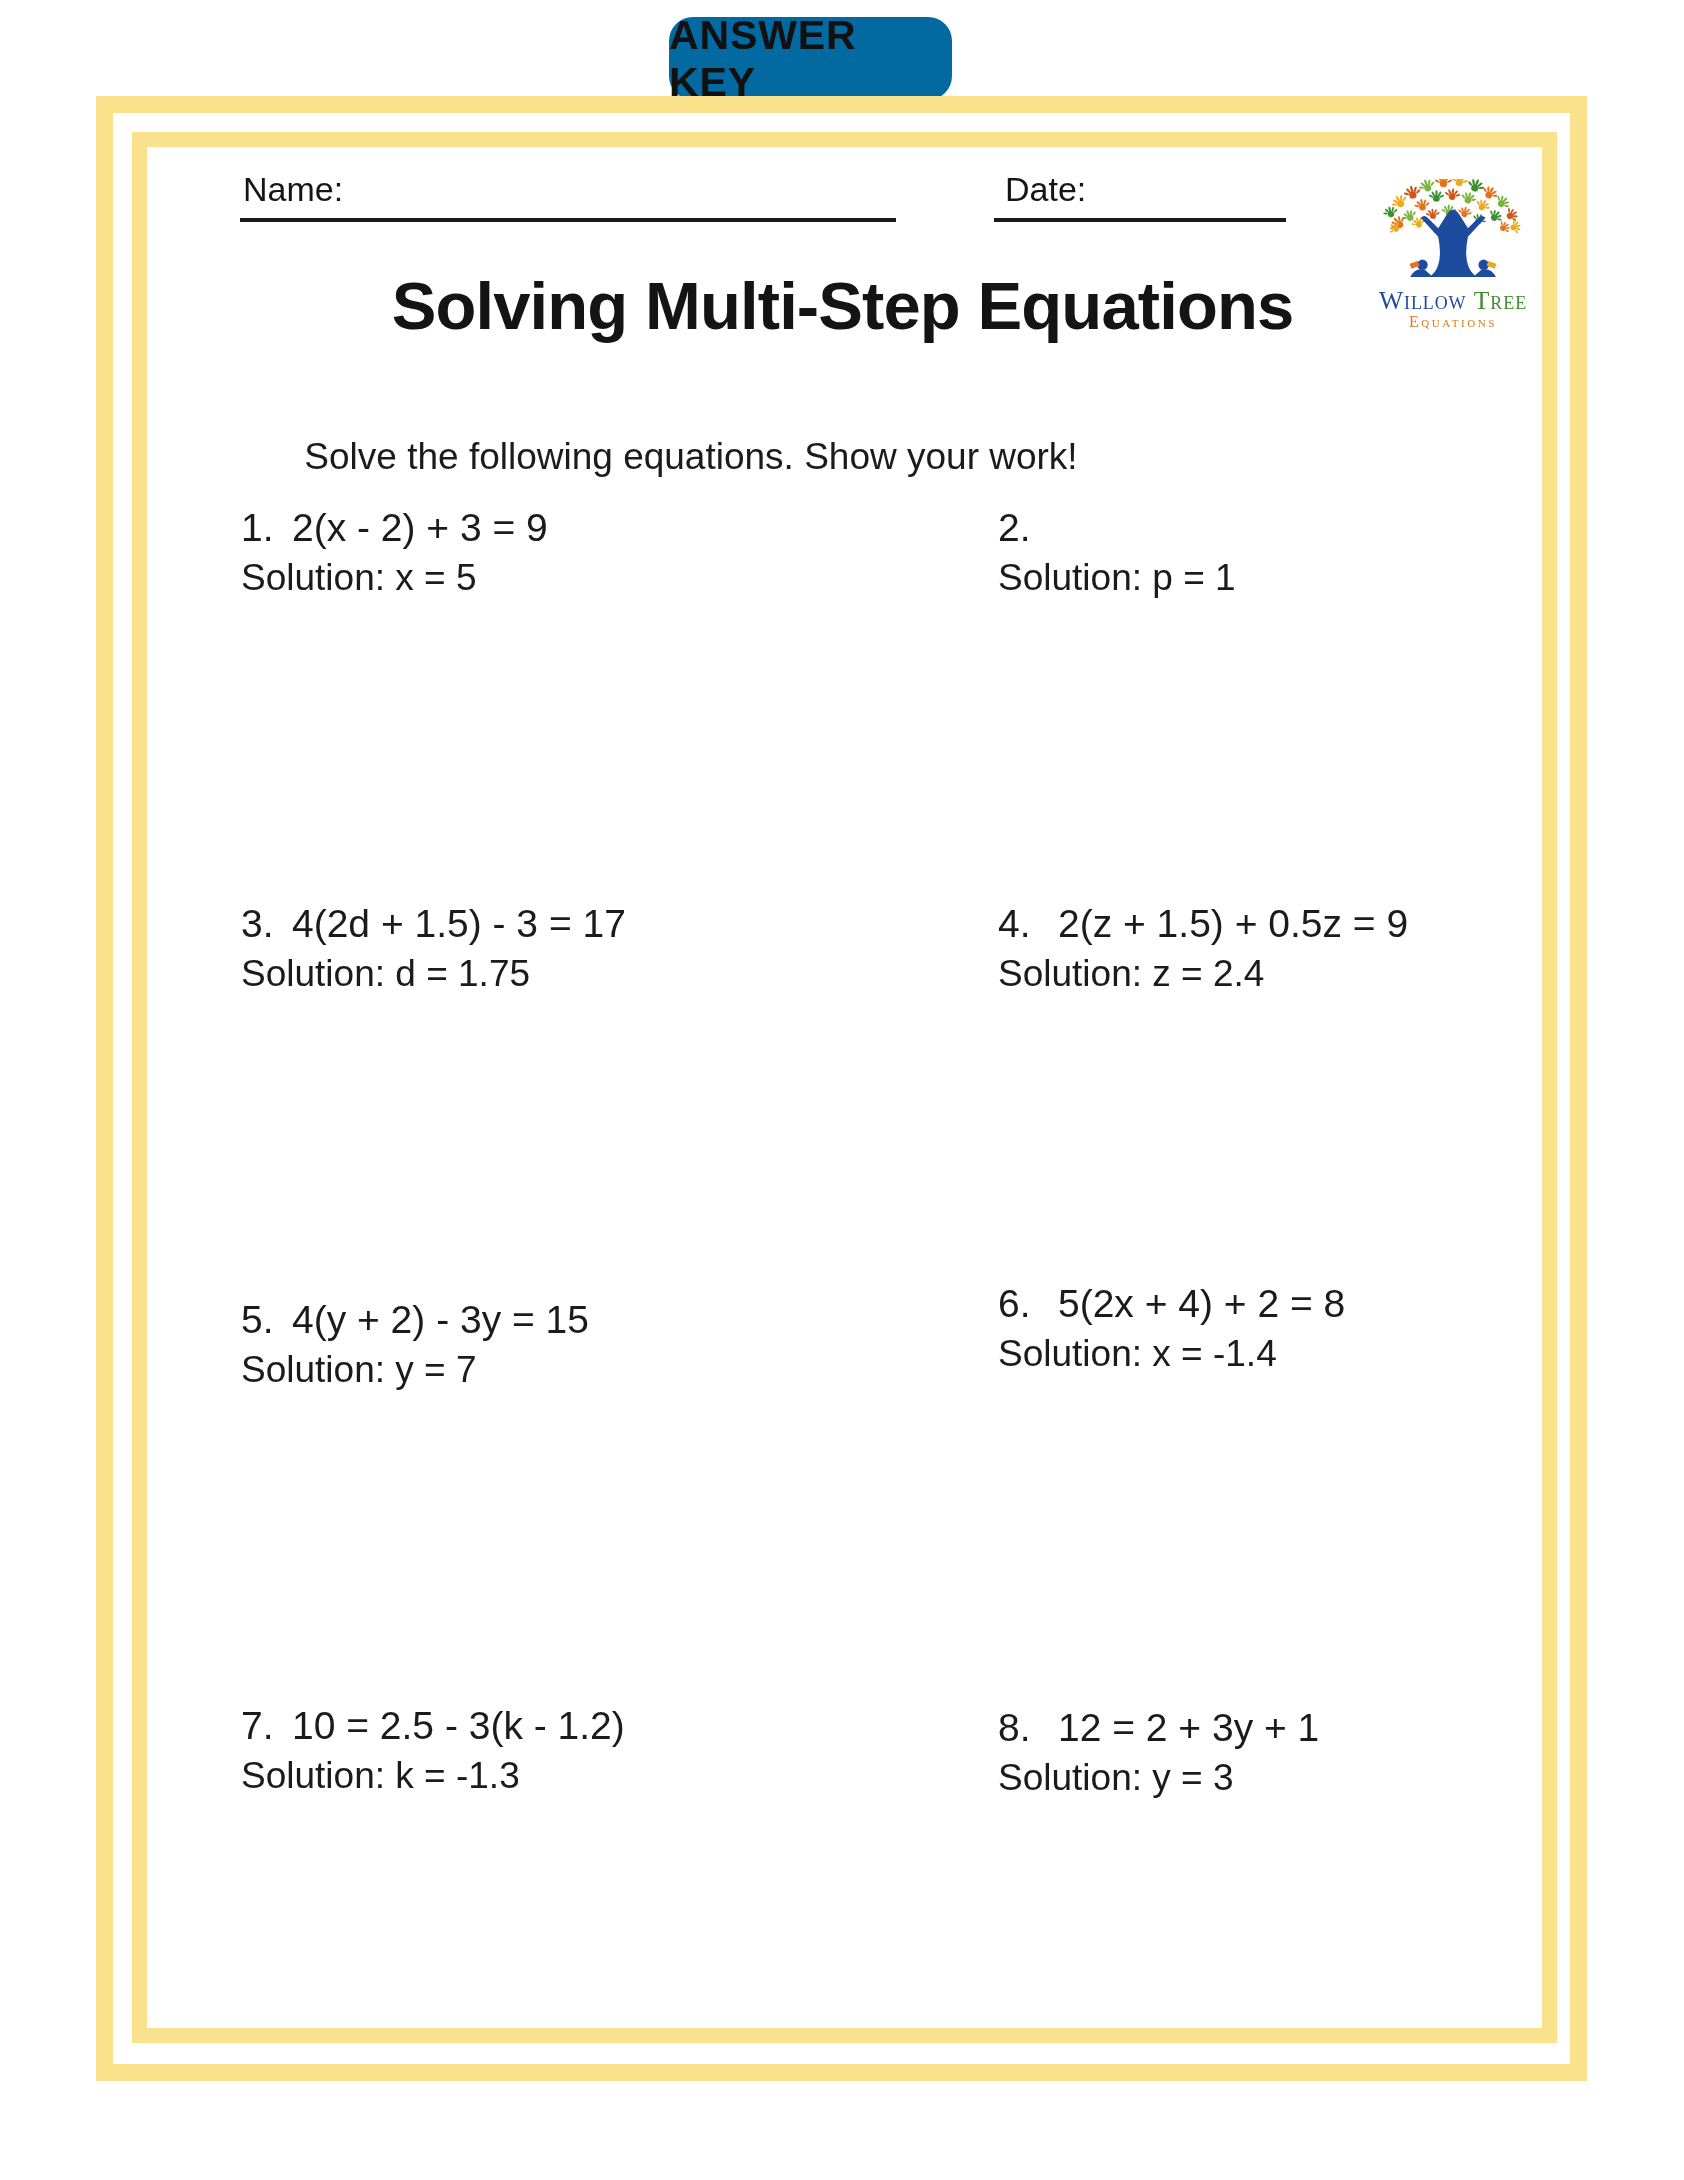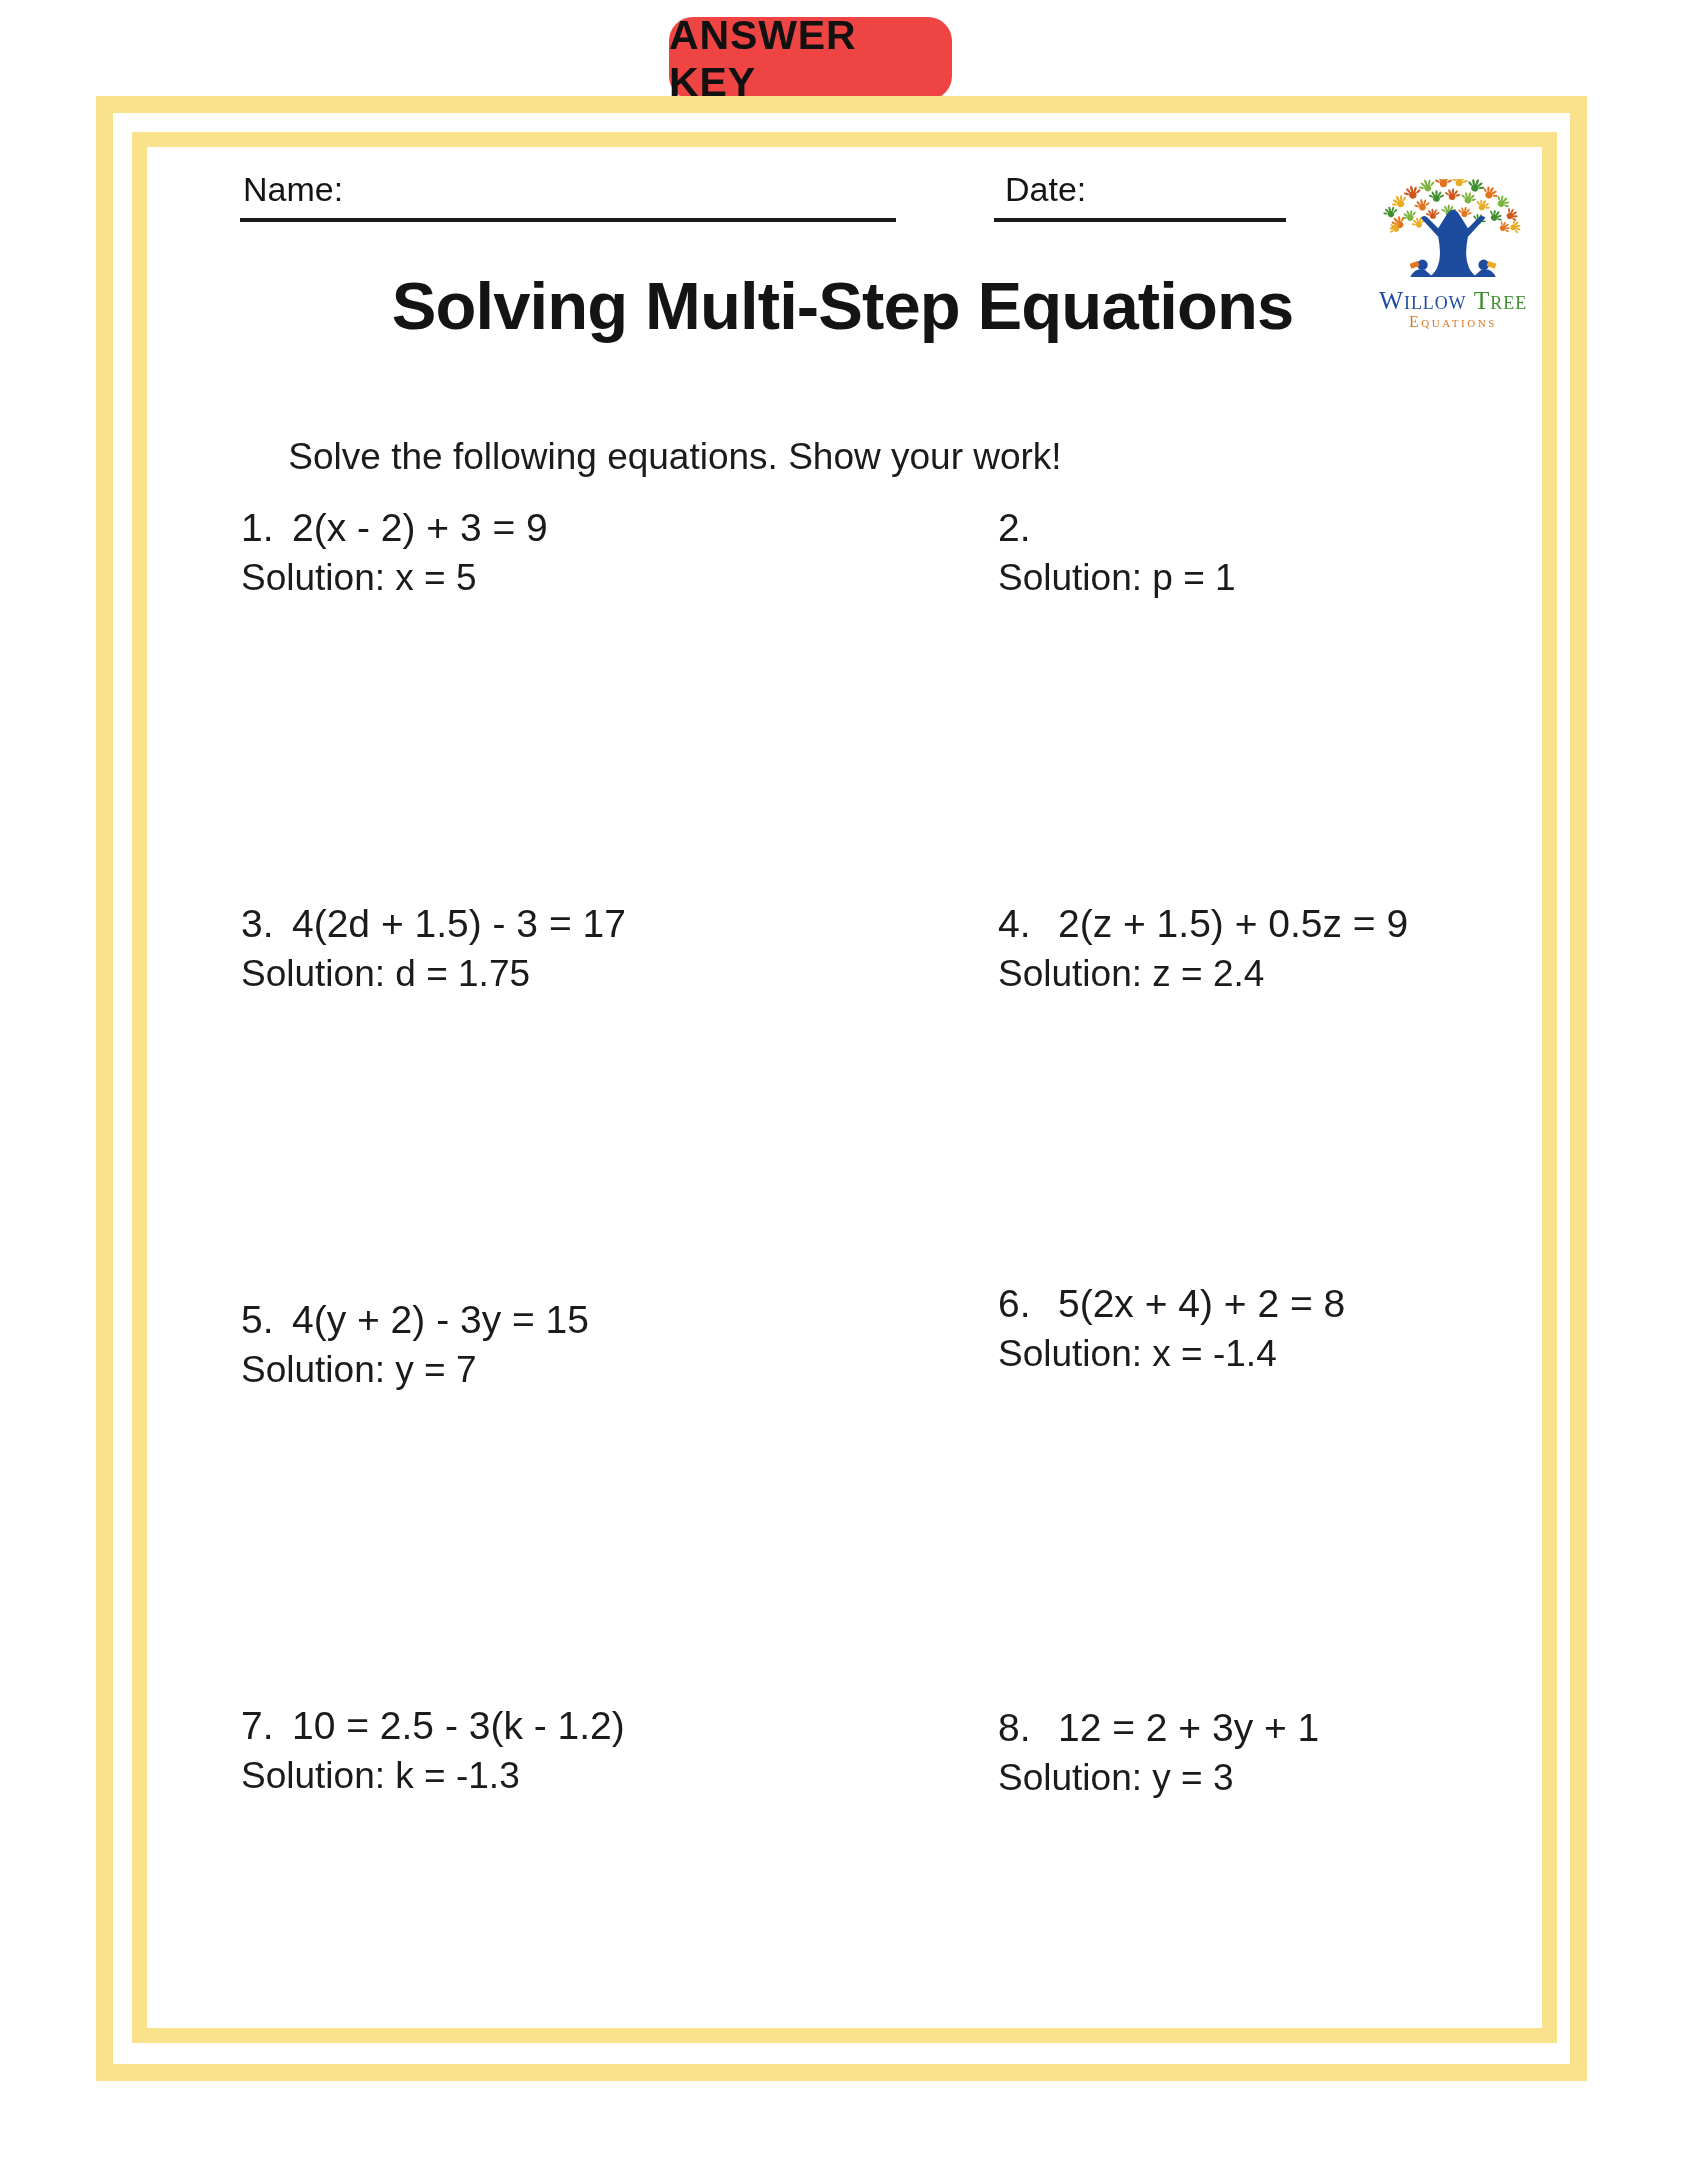--- a/index.html
+++ b/index.html
@@ -3,21 +3,21 @@
 <meta charset="utf-8">
 <style>
   html,body{margin:0;padding:0;background:#ffffff;}
   .page{
     position:relative;width:1685px;height:2181px;background:#ffffff;overflow:hidden;
     font-family:"Liberation Sans",sans-serif;color:#1b1b1b;
   }
   
   .badge{
     position:absolute;left:669px;top:17px;width:283px;height:83px;
-    background:#ef4444;border-radius:24px;
+    background:#0369a1;border-radius:24px;
     display:flex;align-items:center;justify-content:center;
   }
   .badge span{font-size:41px;font-weight:bold;letter-spacing:0.9px;color:#111;}
   
   .frame-outer{
     position:absolute;left:96px;top:96px;width:1491px;height:1985px;
     border:17px solid #fae28c;box-sizing:border-box;
   }
   .frame-inner{
     position:absolute;left:132px;top:132px;width:1425px;height:1911px;
@@ -37,21 +37,21 @@
   .tagline{
     font-family:"Liberation Serif",serif;font-variant:small-caps;
     font-size:16px;letter-spacing:2.6px;color:#d97a20;line-height:1.1;
   }
   
   .title{
     position:absolute;left:0;top:269px;width:1685px;text-align:center;
     font-size:67px;font-weight:bold;letter-spacing:-0.9px;color:#141414;line-height:1.1;
   }
   .instructions{
-    position:absolute;left:0;top:436px;width:1350px;text-align:center;
+    position:absolute;left:16px;top:436px;width:1350px;text-align:center;
     font-size:37px;color:#1b1b1b;
   }
   
   .problem{position:absolute;}
   .eq-row{display:flex;align-items:flex-start;font-size:39px;line-height:48px;white-space:nowrap;}
   .eq-row .num{flex:0 0 auto;}
   .col1 .num{width:51px;}
   .col2 .num{width:60px;}
   .sol-row{margin-top:4px;font-size:37px;line-height:44px;white-space:nowrap;}
 </style>

